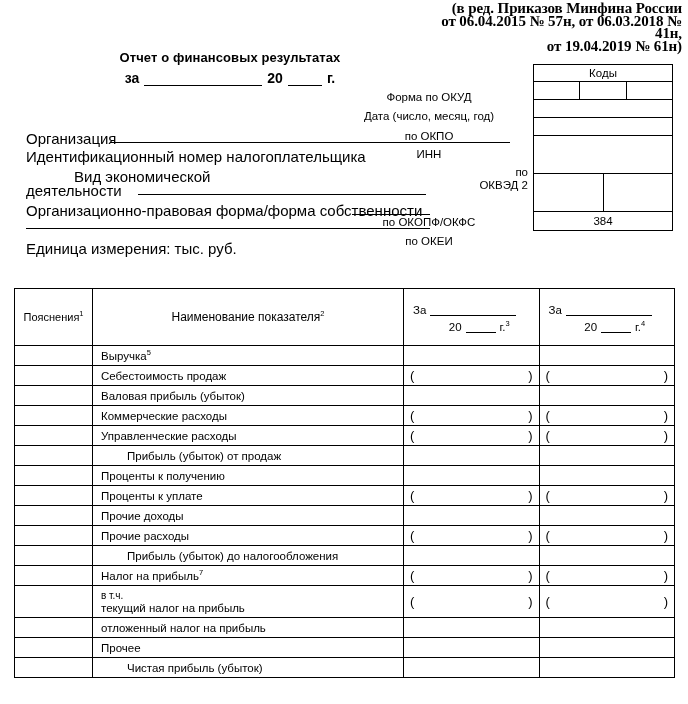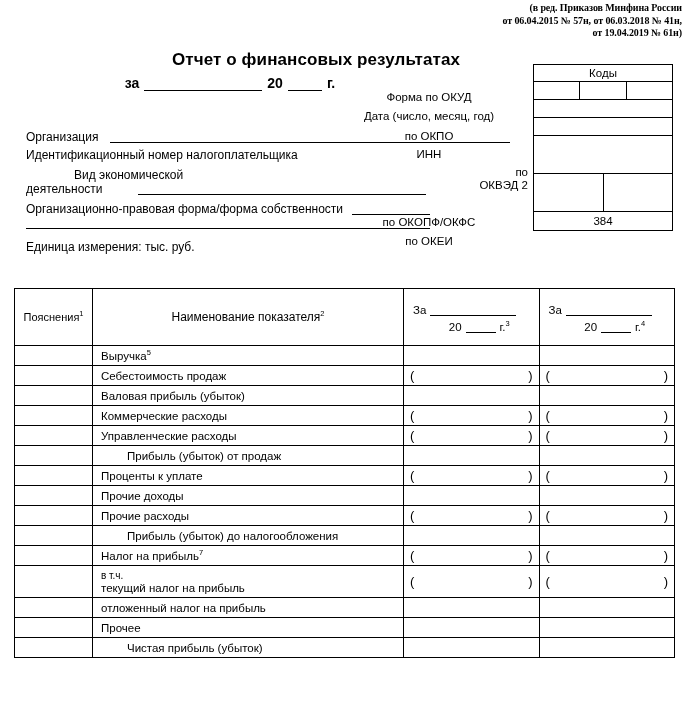--- a/index.html
+++ b/index.html
@@ -17,39 +17,38 @@
   }
 
   
   .revision-note {
     position: absolute;
     top: 2px;
     left: 430px;
     width: 252px;
     text-align: right;
     font-family: "Liberation Serif", serif;
-    font-size: 10px;
+    font-size: 15px;
     font-weight: bold;
     line-height: 12.5px;
     letter-spacing: -0.1px;
   }
 
   
   .title-block {
     position: absolute;
     top: 50px;
     left: 0px;
     width: 460px;
     text-align: center;
   }
   .doc-title {
-    font-size: 17px;
+    font-size: 13px;
     font-weight: bold;
     letter-spacing: 0.1px;
-    text-align: right;
   }
   .title-period {
     margin-top: 5px;
     font-size: 14px;
     font-weight: bold;
     display: flex;
     justify-content: center;
     align-items: flex-end;
     gap: 5px;
   }
@@ -57,21 +56,21 @@
     display: inline-block;
     border-bottom: 1px solid #000;
     height: 13px;
   }
   .bl-period { width: 118px; }
   .bl-year   { width: 34px; }
 
   
   .lbl {
     position: absolute;
-    font-size: 12px;
+    font-size: 15px;
     white-space: nowrap;
   }
   .rule {
     position: absolute;
     border-bottom: 1px solid #000;
     height: 0;
   }
 
   
   .rlbl {
@@ -395,20 +394,26 @@
         </td>
       </tr>
       <tr>
         <td class="row-pojas"></td>
         <td class="row-cell-name indent">Прибыль (убыток) от продаж</td>
         <td class="val-cell vcol-left"></td>
         <td class="val-cell vcol-right"></td>
       </tr>
       <tr>
         <td class="row-pojas"></td>
+        <td class="row-cell-name">Проценты к получению</td>
+        <td class="val-cell vcol-left"></td>
+        <td class="val-cell vcol-right"></td>
+      </tr>
+      <tr>
+        <td class="row-pojas"></td>
         <td class="row-cell-name">Проценты к уплате</td>
         <td class="val-cell vcol-left">
           <div class="paren">
             <span>(</span>
             <span>)</span>
           </div>
         </td>
         <td class="val-cell vcol-right">
           <div class="paren">
             <span>(</span>

